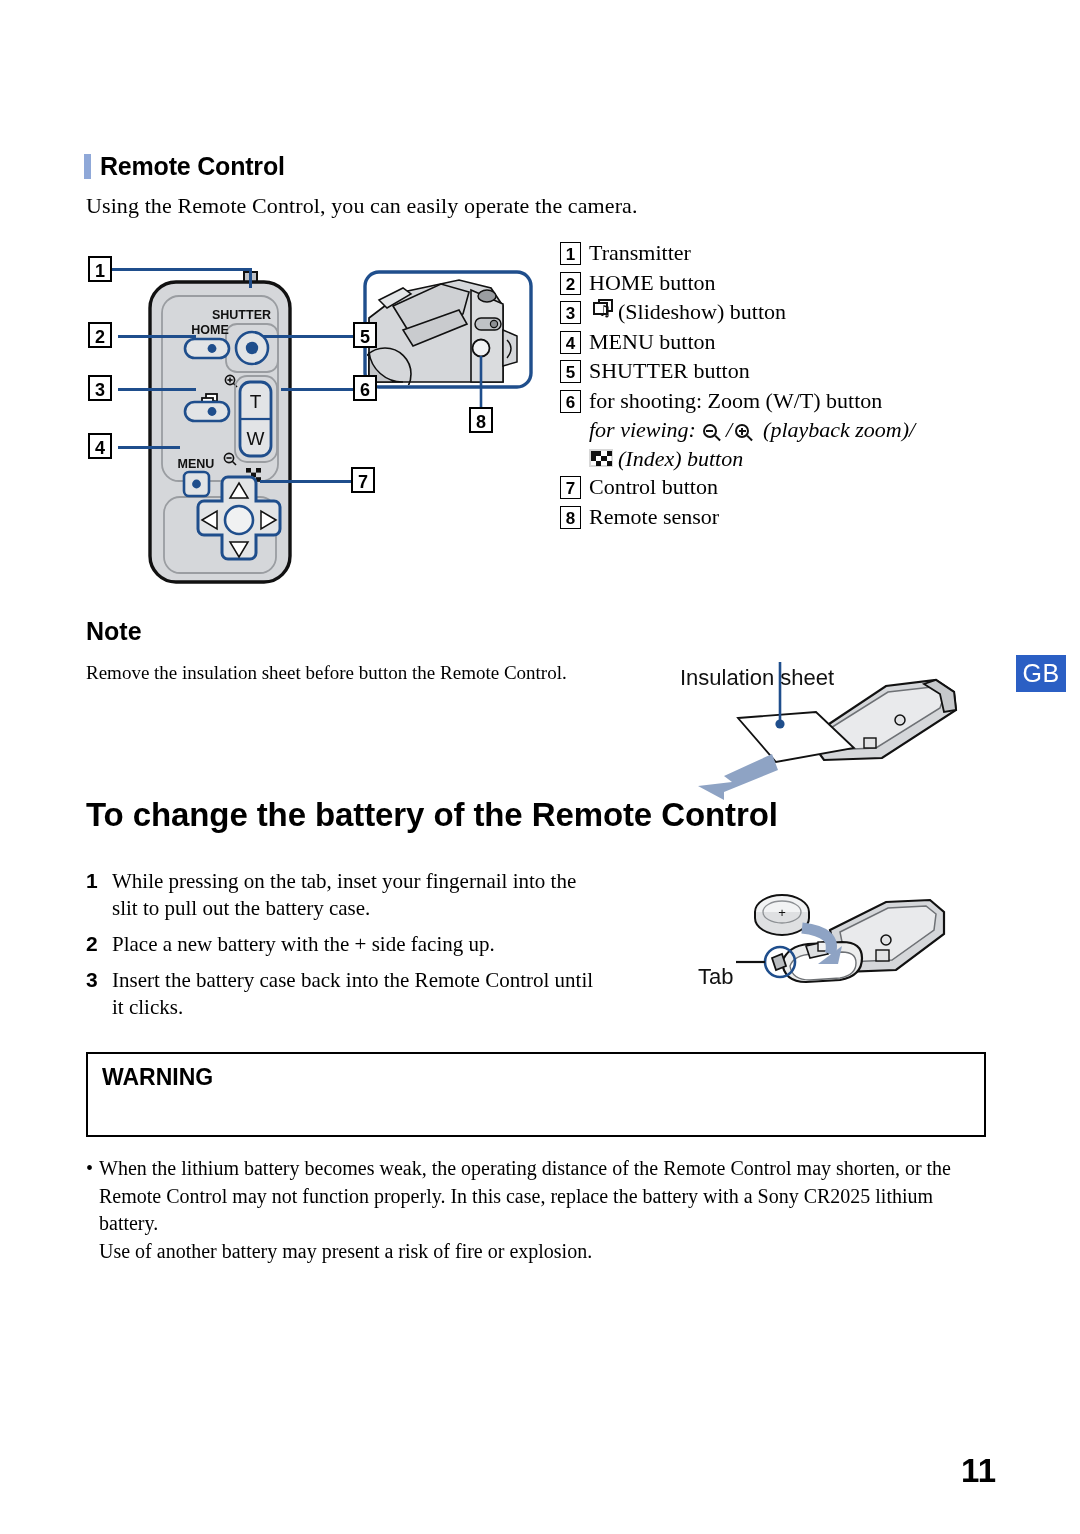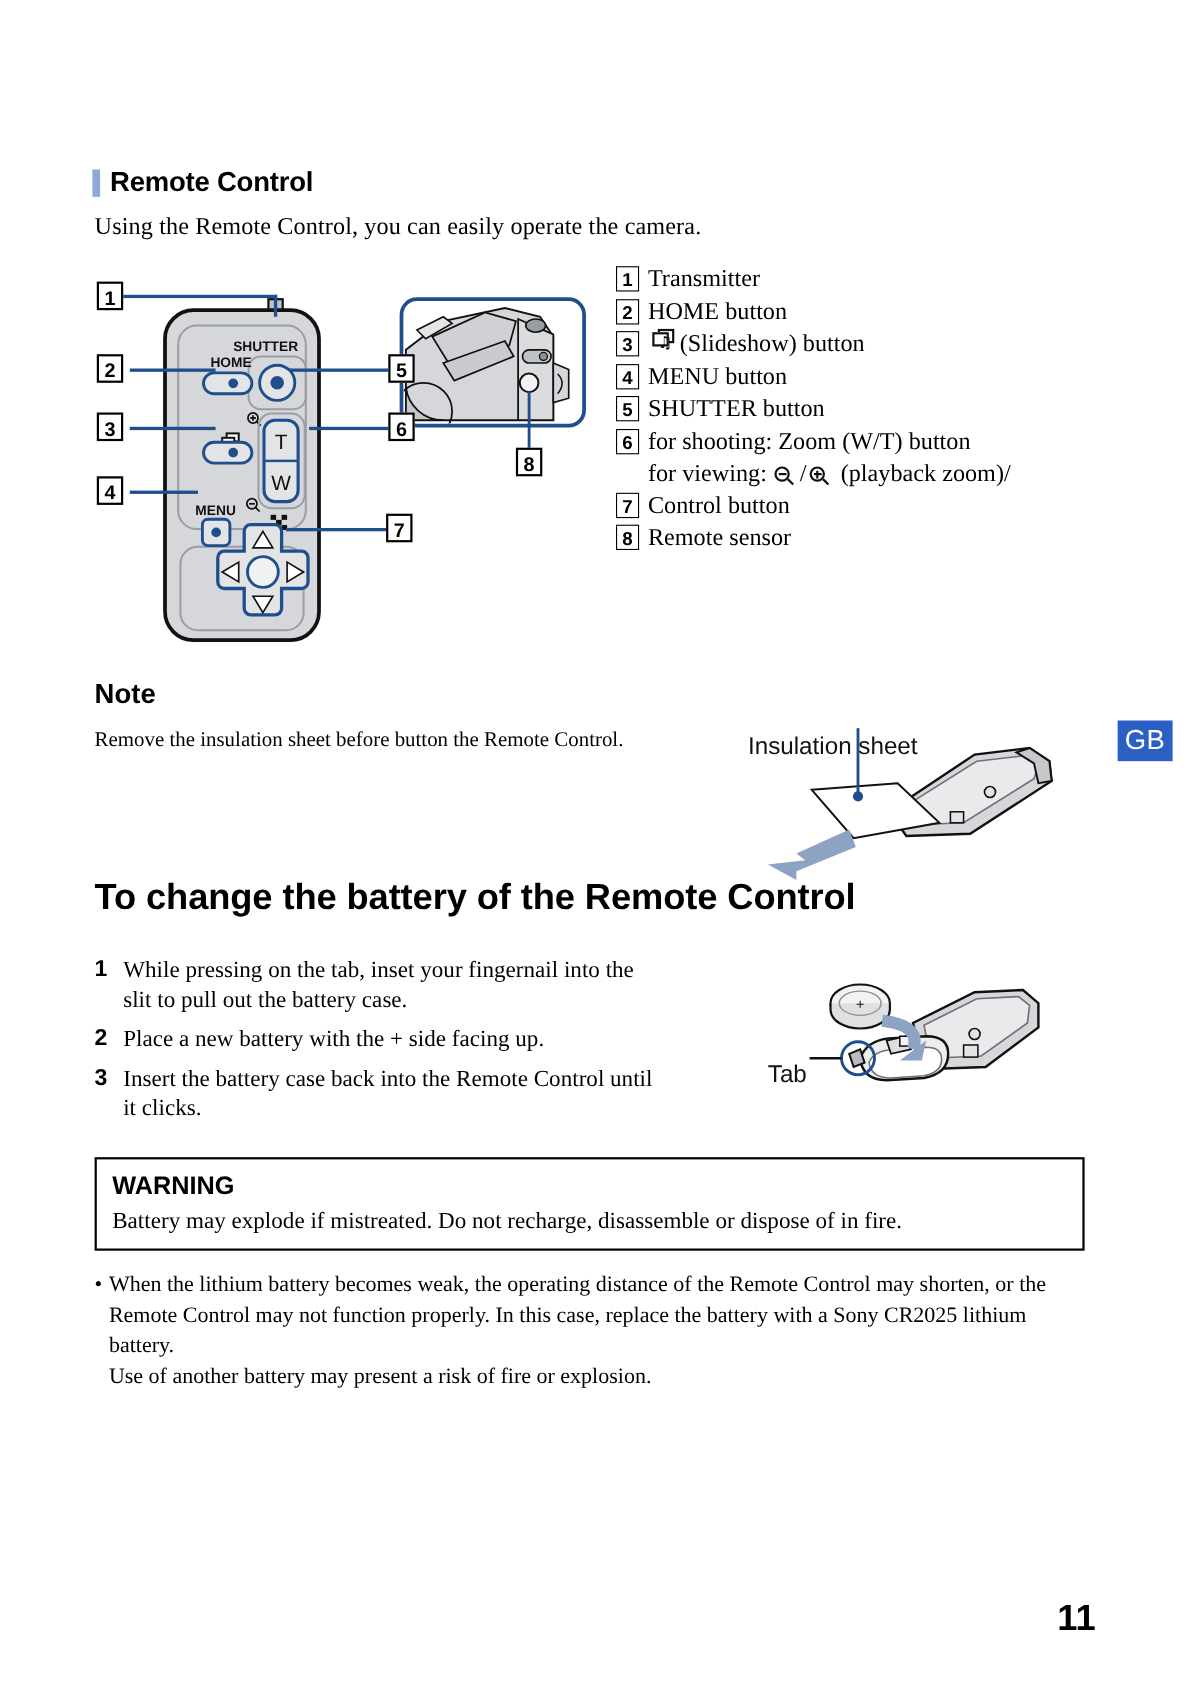--- a/index.html
+++ b/index.html
@@ -101,20 +101,21 @@
   .legend-text {
     padding-top: 0px;
   }
   .legend-sub {
     padding-left: 29px;
     font-size: 22px;
     margin-bottom: 6.5px;
     line-height: 1.0;
     display: flex;
     align-items: center;
+    font-style: italic;
   }
 
   
   .ic {
     display: inline-block;
     vertical-align: middle;
     position: relative;
   }
   .ic-slideshow {
     width: 23px;
@@ -529,20 +530,32 @@
     <span style="margin:0 2px;">/</span>
     <span class="ic ic-mag">
       <span class="lens"></span>
         <span class="handle"></span>
         <span class="sgn-h"></span>
         <span class="sgn-v"></span>
     </span>
     <span style="margin-left:7px;">(playback zoom)/</span>
   </div>
 
+  <div class="legend-sub">
+    <span class="ic ic-index">
+      <i style="left:0px;  top:5.5px; width:5.2px; height:5.2px;"></i>
+      <i style="left:10.4px; top:5.5px; width:5.2px; height:5.2px;"></i>
+      <i style="left:5.2px; top:0.5px;  width:5.2px; height:5.2px;"></i>
+      <i style="left:15.6px;top:0.5px;  width:5.2px; height:5.2px;"></i>
+      <i style="left:5.2px; top:10.2px; width:5.2px; height:5.2px;"></i>
+      <i style="left:15.6px;top:10.2px; width:5.2px; height:5.2px;"></i>
+      <i style="left:0px;   top:0.5px;  width:5.2px; height:5.2px; background:#111;"></i>
+    </span>
+    <span>(Index) button</span>
+  </div>
 
   <div class="legend-row">
     <span class="numbox">7</span>
     <span class="legend-text">Control button</span>
   </div>
 
   <div class="legend-row">
     <span class="numbox">8</span>
     <span class="legend-text">Remote sensor</span>
   </div>
@@ -615,21 +628,20 @@
     <ellipse cx="92" cy="24" rx="19" ry="11" fill="none" stroke="#8d9094" stroke-width="1.3"></ellipse>
     <text x="92" y="29" font-family="Liberation Sans, sans-serif" font-size="13" fill="#111" text-anchor="middle">+</text>
 
     <path d="M112 40 q36 4 28 26" fill="none" stroke="#8ea3c4" stroke-width="11" stroke-linecap="butt"></path>
     <polygon points="128,76 152,58 148,76" fill="#8ea3c4"></polygon>
   </svg>
 </div>
 
 <div class="warning-box">
   <div class="warning-title">WARNING</div>
-  <div class="warning-text">Battery may explode if mistreated. Do not recharge, disassemble or dispose of in fire.</div>
 </div>
 
 <div class="bullet-block">
   <div class="b-row">
     <span class="dot">•</span>
     <span>When the lithium battery becomes weak, the operating distance of the Remote Control may shorten, or the Remote Control may not function properly. In this case, replace the battery with a Sony CR2025 lithium battery.</span>
   </div>
   <div class="b-row">
     <span class="dot"></span>
     <span>Use of another battery may present a risk of fire or explosion.</span>

